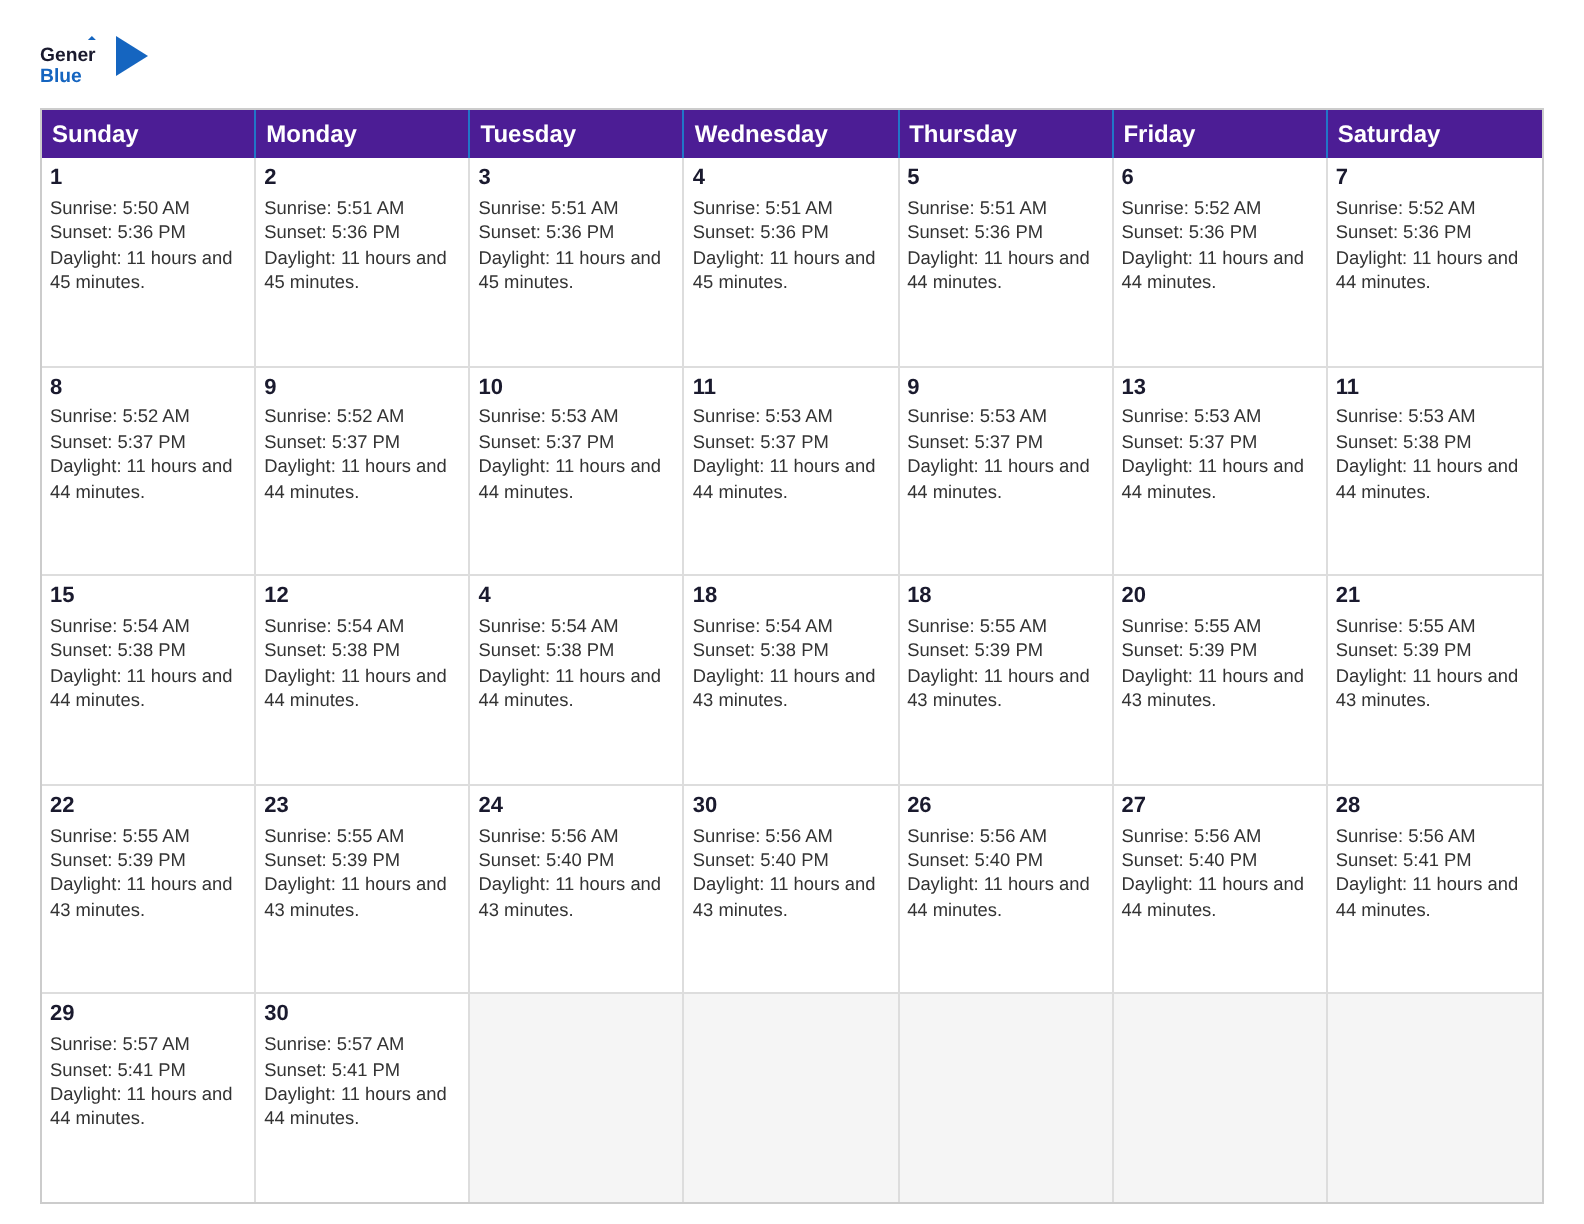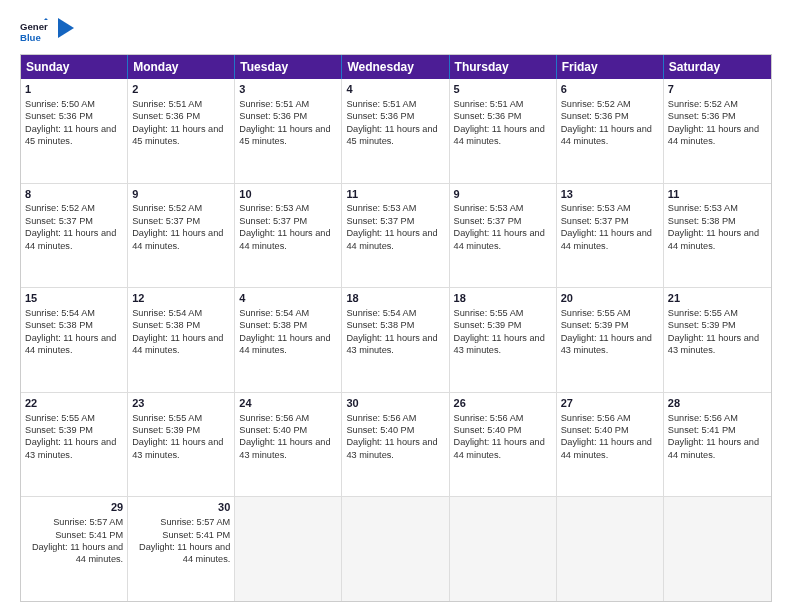--- a/index.html
+++ b/index.html
@@ -69,21 +69,21 @@
       flex: 1;
       display: flex;
       flex-direction: column;
     }
     .cal-row {
       display: grid;
       grid-template-columns: repeat(7, 1fr);
       flex: 1;
       border-bottom: 1px solid #ddd;
     }
-    .cal-row:last-child { border-bottom: none; text-align: right; }
+    .cal-row:last-child { border-bottom: none; }
     .cal-cell {
       border-right: 1px solid #ddd;
       padding: 3px 4px;
       font-size: 9.2px;
       color: #333;
       line-height: 1.35;
       vertical-align: top;
       background: #fff;
     }
     .cal-cell:last-child { border-right: none; }

